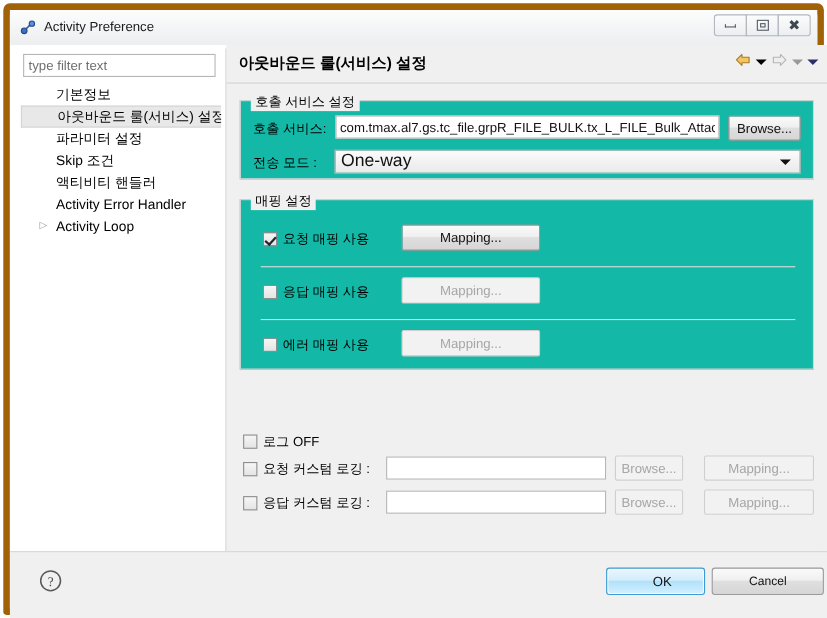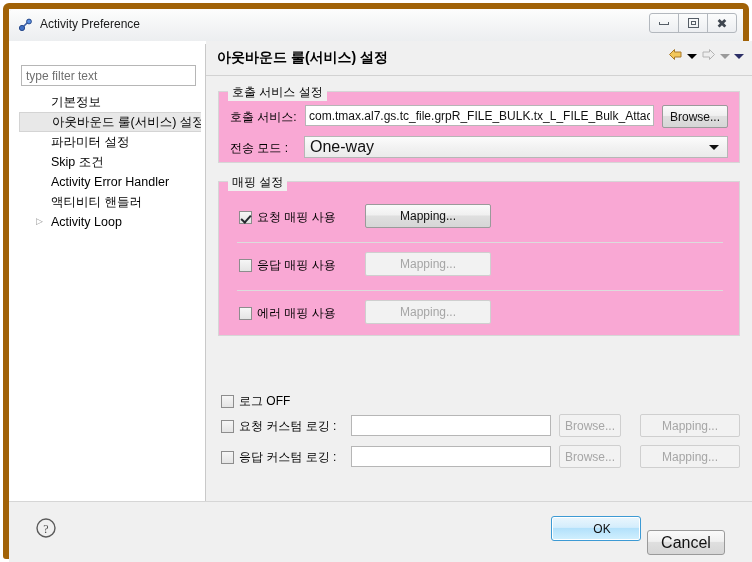--- a/index.html
+++ b/index.html
@@ -91,21 +91,21 @@
     position: absolute;
     left: 0; top: 32px;
     width: 746px; height: 460px;
     background: #ffffff;
     box-sizing: border-box;
   }
 
   
   .leftpane {
     position: absolute;
-    left: 7px; top: 17px;
+    left: 7px; top: 1px;
     width: 185px; height: 450px;
     background: #ffffff;
     box-sizing: border-box;
   }
   .filter-input {
     position: absolute;
     left: 5px; top: 7px;
     width: 175px; height: 21px;
     border: 1px solid #b6b6b6;
     background: #ffffff;
@@ -219,21 +219,21 @@
     border-right: 5px solid transparent;
     border-top: 5px solid #000;
   }
   .nav-chevron.dim { border-top-color: #9a9a9a; }
   .nav-chevron.navy { border-top-color: #2c2f66; }
 
   
   .group {
     position: absolute;
     border: 1px solid #d6d6d6;
-    background: #f9a8d4;
+    background: #14b8a6;
     box-sizing: border-box;
   }
   .group-title {
     position: absolute;
     top: -8px; left: 9px;
     background: #f0f0f0;
     padding: 0 4px;
     font-size: 12px;
     color: #000;
     white-space: nowrap;
@@ -349,27 +349,27 @@
     background: linear-gradient(to bottom, #eaf6fd 0%, #d4edfc 45%, #b3e1fb 50%, #d2f0fe 100%);
     box-shadow: 0 0 0 1px #ffffff inset;
     display: flex; align-items: center; justify-content: center;
     font-size: 12px; color: #111;
     box-sizing: border-box;
     cursor: default;
     padding-left: 12px;
   }
   .btn-cancel {
     position: absolute;
-    left: 638px; top: 28px;
-    width: 78px; height: 25px;
+    left: 638px; top: 14px;
+    width: 102px; height: 25px;
     border: 1px solid #9a9a9a;
     border-radius: 3px;
     background: linear-gradient(to bottom, #fafafa 0%, #f0f0f0 45%, #dfdfdf 50%, #d6d6d6 100%);
     display: flex; align-items: center; justify-content: center;
-    font-size: 16px; color: #111;
+    font-size: 11px; color: #111;
     box-sizing: border-box;
     cursor: default;
   }
 </style>
 </head>
 <body>
 
 <div class="window">
 
   <div class="titlebar">
@@ -405,24 +405,24 @@
         <div class="tree-item selected">
           <span>아웃바운드 룰(서비스) 설정</span>
         </div>
         <div class="tree-item">
           <span>파라미터 설정</span>
         </div>
         <div class="tree-item">
           <span>Skip 조건</span>
         </div>
         <div class="tree-item">
+          <span>액티비티 핸들러</span>
+        </div>
+        <div class="tree-item">
           <span>Activity Error Handler</span>
-        </div>
-        <div class="tree-item">
-          <span>액티비티 핸들러</span>
         </div>
         <div class="tree-item">
           <span class="tree-arrow-inner">▷</span>
           <span>Activity Loop</span>
         </div>
       </div>
     </div>
 
     <div class="hscroll">
       <div class="sb-arrow">

